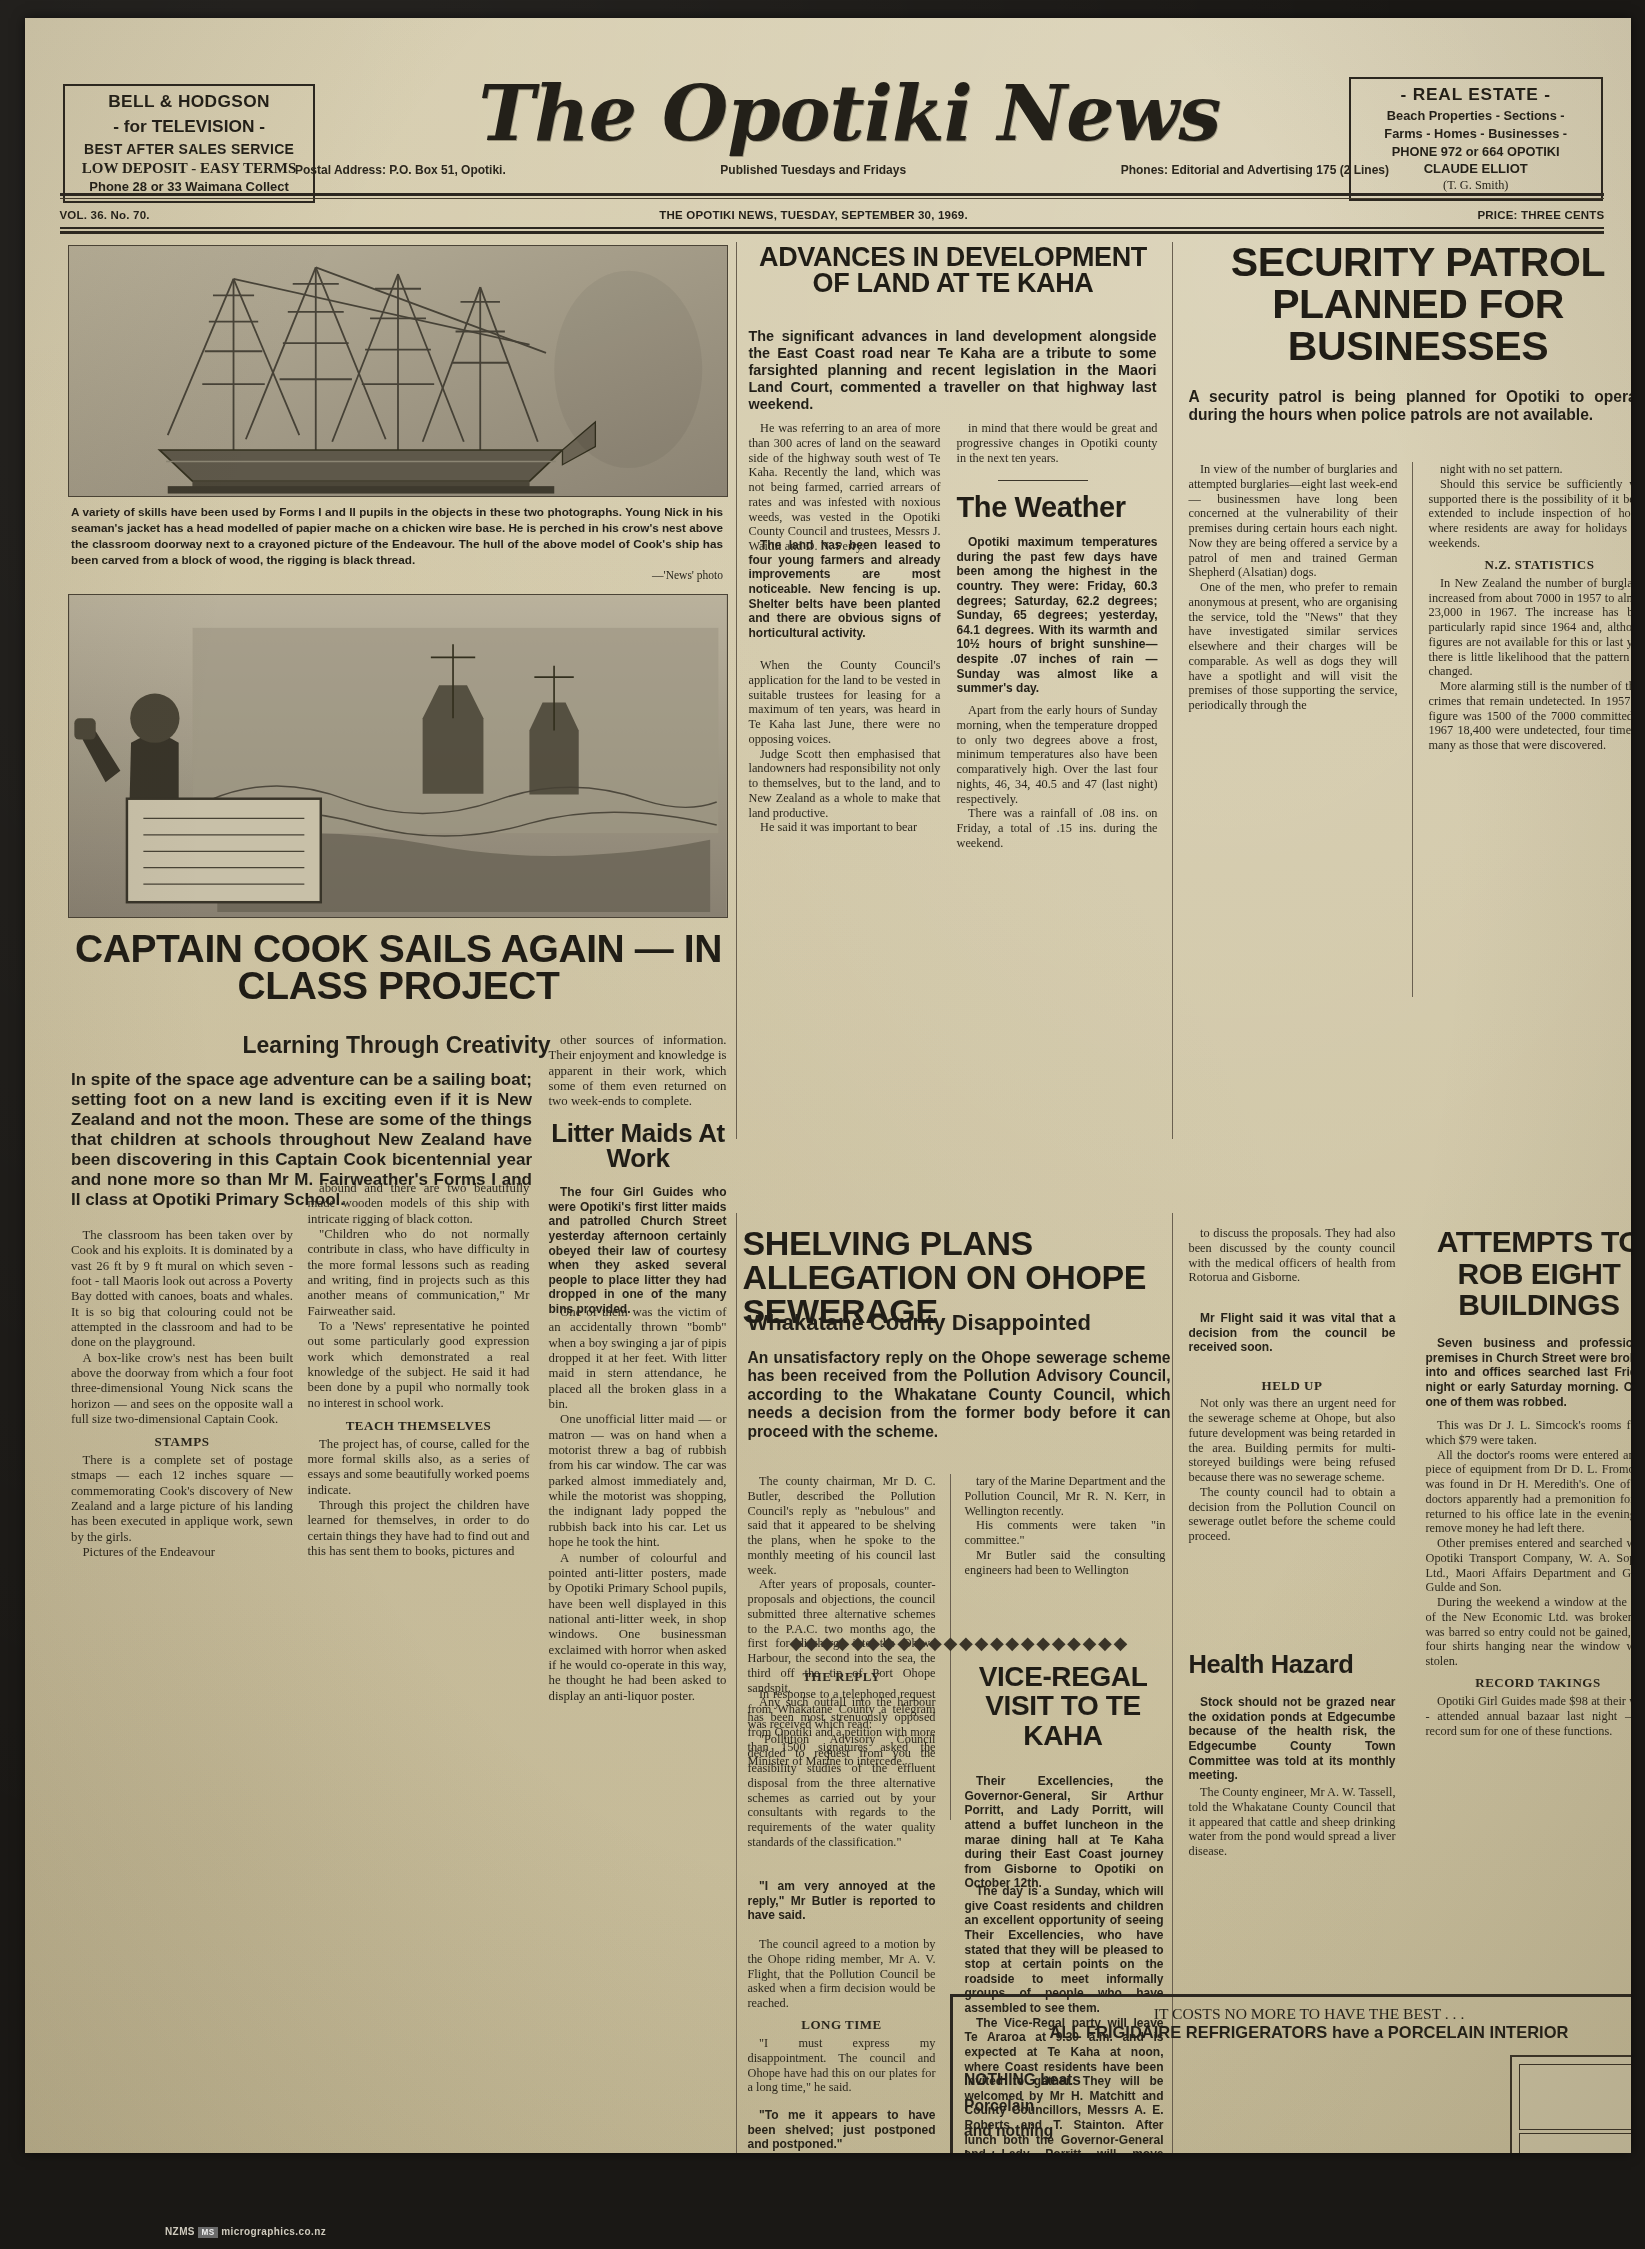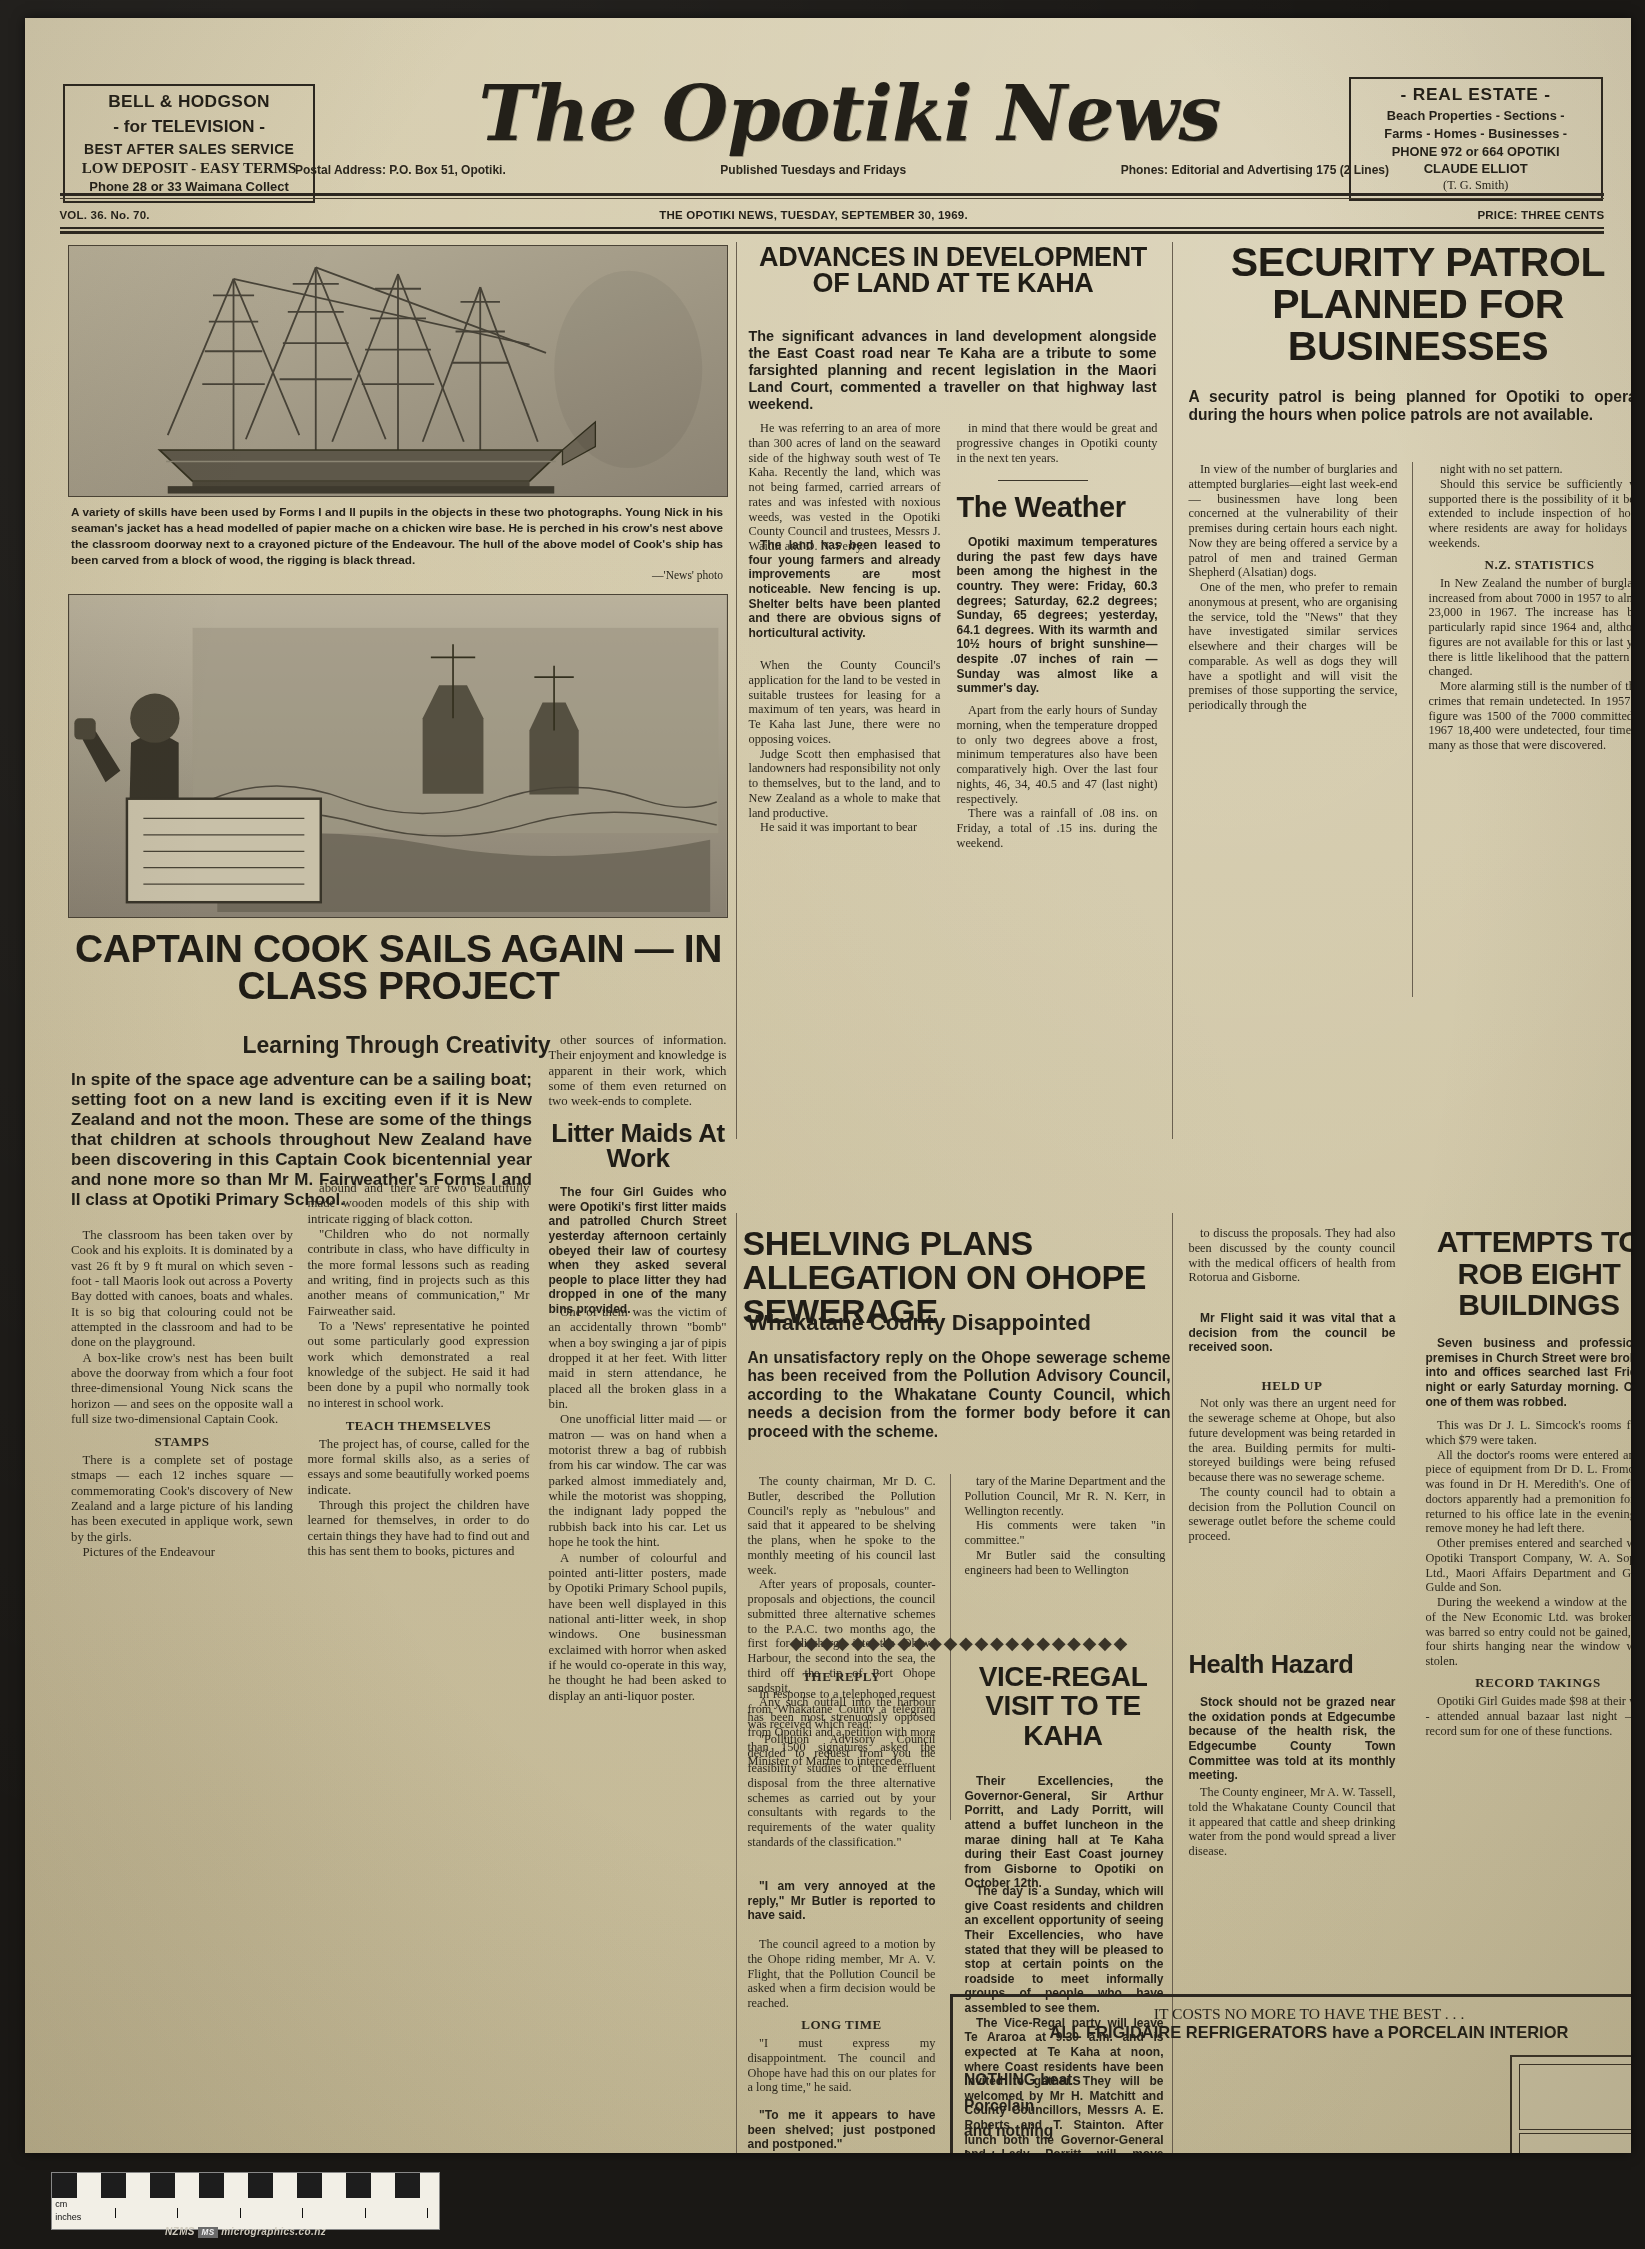--- a/index.html
+++ b/index.html
@@ -114,21 +114,21 @@
   .fridge .door{position:absolute;left:6.6px;top:6.6px;right:6.6px;height:64px;border:1.6px solid #3a3328;}
   .fridge .door2{position:absolute;left:6.6px;top:76px;right:6.6px;bottom:6.6px;border:1.6px solid #3a3328;}
 
   
   .ruler{position:absolute;left:51px;top:2172px;width:387px;height:56px;background:#f2efe6;border:0.8px solid #888;}
   .ruler .bar{position:absolute;left:0;top:0;width:387px;height:25px;
      background:repeating-linear-gradient(90deg,#1d1d1d 0 25px,#f2efe6 25px 49px);}
   .ruler .lbl{position:absolute;font-size:9px;font-family:"Liberation Sans",sans-serif;color:#111;}
   .ruler .ticks{position:absolute;left:0;top:28px;width:387px;height:18px;}
   .ruler .tk{position:absolute;top:6.6px;width:0.8px;height:10px;background:#111;}
-  .nzms{position:absolute;left:165px;top:2226px;font-size:10px;color:#cfcabd;font-weight:bold;letter-spacing:0.4px;font-style:italic;}
+  .nzms{position:absolute;left:165px;top:2226px;font-size:10px;color:#cfcabd;font-weight:bold;letter-spacing:0.4px;}
   .nzms .box{display:inline-block;background:#6b6b6b;color:#eee;padding:0.8px 3.3px;font-size:8.2px;margin:0 3.3px;}
 </style>
 </head>
 <body>
 
 <div class="scan">
 <div class="page">
 <div class="inner">
 
   <div class="masthead">
@@ -466,31 +466,18 @@
         <div class="door2"></div>
 
       </div>
 
     </div>
 
   </div>
 </div>
 </div>
 
-<div class="ruler">
-  <div class="bar"></div>
-  <div class="lbl" style="left:3.3px;top:26px;">cm</div>
-  <div class="lbl" style="left:3.3px;top:39px;">inches</div>
-  <div class="ticks">
-    <div class="tk" style="left:63px;"></div>
-        <div class="tk" style="left:125px;"></div>
-    <div class="tk" style="left:188px;"></div>
-        <div class="tk" style="left:250px;"></div>
-    <div class="tk" style="left:313px;"></div>
-        <div class="tk" style="left:375px;"></div>
-  </div>
-</div>
 <div class="nzms">
   <span>NZMS</span><span class="box">MS</span><span>micrographics.co.nz</span>
 </div>
 
 </div>
 
 
 </body></html>

